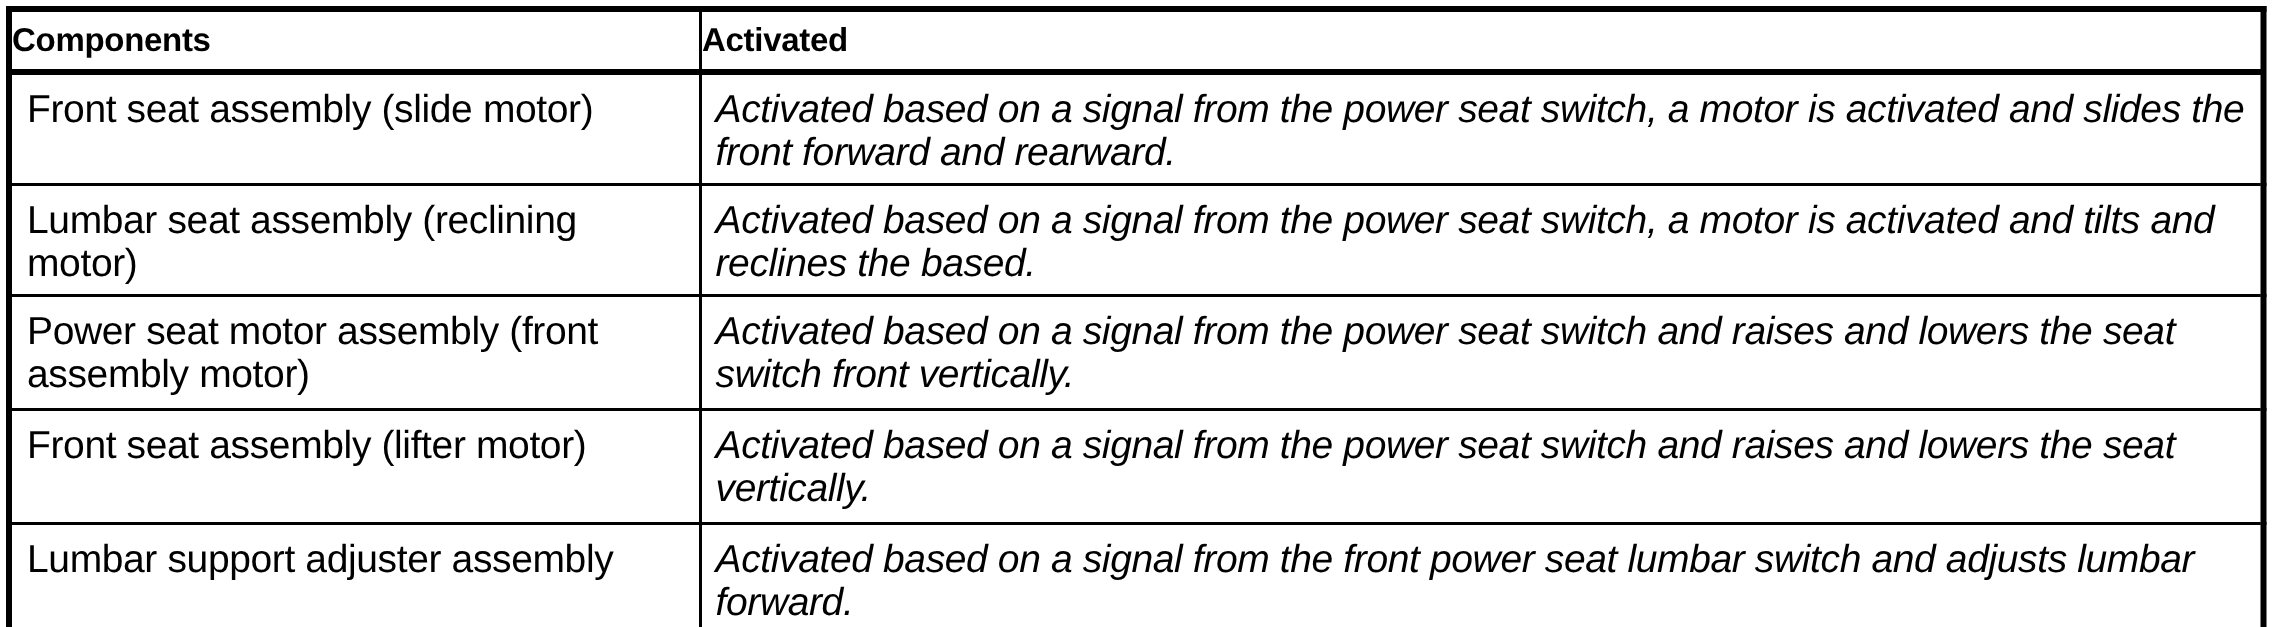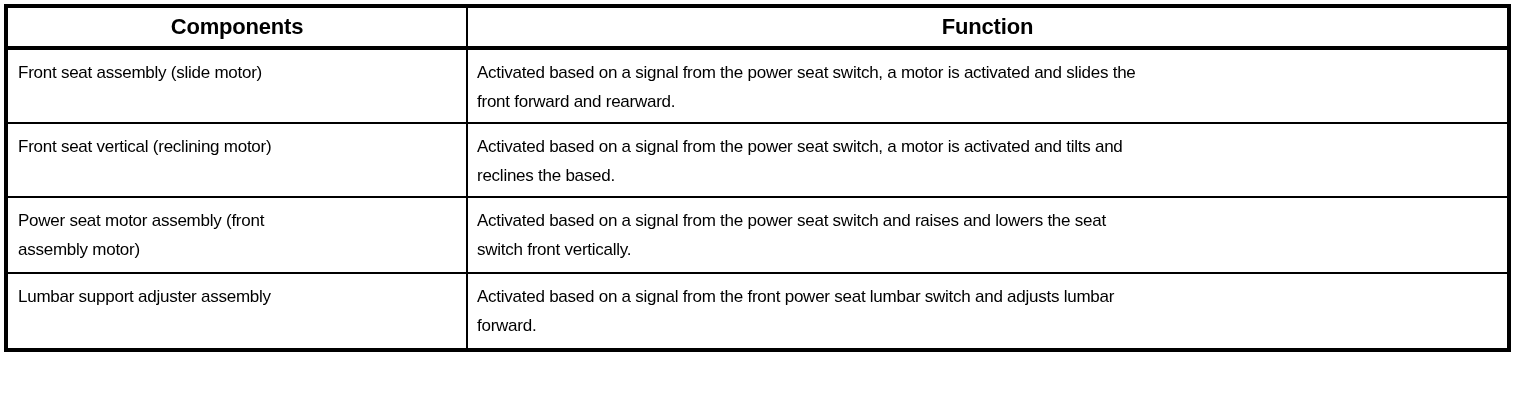--- a/index.html
+++ b/index.html
@@ -36,21 +36,21 @@
   table.spec-table td {
     border: 2px solid #000000;
     padding: 0;
     vertical-align: top;
     background: #ffffff;
   }
 
   
   table.spec-table thead th {
     border-bottom-width: 4px;
-    text-align: center;
+    text-align: left;
     vertical-align: middle;
     height: 38px;
   }
   .hdr-text {
     display: block;
     font-size: 22px;
     font-weight: bold;
     letter-spacing: -0.2px;
     line-height: 26px;
     font-stretch: condensed;
@@ -60,73 +60,74 @@
   table.spec-table tbody td {
     height: 66px;
   }
   table.spec-table tbody tr.tall td {
     height: 74px;
     margin-top: 37px;
   }
 
   .cell-text {
     display: block;
-    font-size: 17px;
+    font-size: 26px;
     line-height: 29px;
     letter-spacing: -0.25px;
     padding: 8px 10px 6px 9px;
     word-spacing: 0px;
   }
   td.col-c .cell-text {
     padding-left: 10px;
     padding-right: 6px;
   }
   td.col-f .cell-text {
     padding-left: 9px;
     padding-right: 8px;
+    font-style: italic;
   }
   
   .cell-text .brk { display: block; }
 </style>
 </head>
 <body>
 
 <div class="table-wrap">
   <table class="spec-table">
     <colgroup>
       <col class="col-components">
       <col class="col-function">
     </colgroup>
     <thead>
       <tr>
         <th class="col-c">
           <span class="hdr-text">Components</span>
         </th>
         <th class="col-f">
-          <span class="hdr-text">Function</span>
+          <span class="hdr-text">Activated</span>
         </th>
       </tr>
     </thead>
     <tbody>
 
       <tr>
         <td class="col-c">
           <span class="cell-text">Front seat assembly (slide motor)</span>
         </td>
         <td class="col-f">
           <span class="cell-text">
               <span class="brk">Activated based on a signal from the power seat switch, a motor is activated and slides the</span>
               <span class="brk">front forward and rearward.</span>
             </span>
         </td>
       </tr>
 
       <tr>
         <td class="col-c">
-          <span class="cell-text">Front seat vertical (reclining motor)</span>
+          <span class="cell-text">Lumbar seat assembly (reclining motor)</span>
         </td>
         <td class="col-f">
           <span class="cell-text">
               <span class="brk">Activated based on a signal from the power seat switch, a motor is activated and tilts and</span>
               <span class="brk">reclines the based.</span>
             </span>
         </td>
       </tr>
 
       <tr class="tall">
@@ -137,20 +138,31 @@
             </span>
         </td>
         <td class="col-f">
           <span class="cell-text">
               <span class="brk">Activated based on a signal from the power seat switch and raises and lowers the seat</span>
               <span class="brk">switch front vertically.</span>
             </span>
         </td>
       </tr>
 
+      <tr class="tall">
+        <td class="col-c">
+          <span class="cell-text">Front seat assembly (lifter motor)</span>
+        </td>
+        <td class="col-f">
+          <span class="cell-text">
+              <span class="brk">Activated based on a signal from the power seat switch and raises and lowers the seat</span>
+              <span class="brk">vertically.</span>
+            </span>
+        </td>
+      </tr>
 
       <tr class="tall">
         <td class="col-c">
           <span class="cell-text">Lumbar support adjuster assembly</span>
         </td>
         <td class="col-f">
           <span class="cell-text">
               <span class="brk">Activated based on a signal from the front power seat lumbar switch and adjusts lumbar</span>
               <span class="brk">forward.</span>
             </span>

